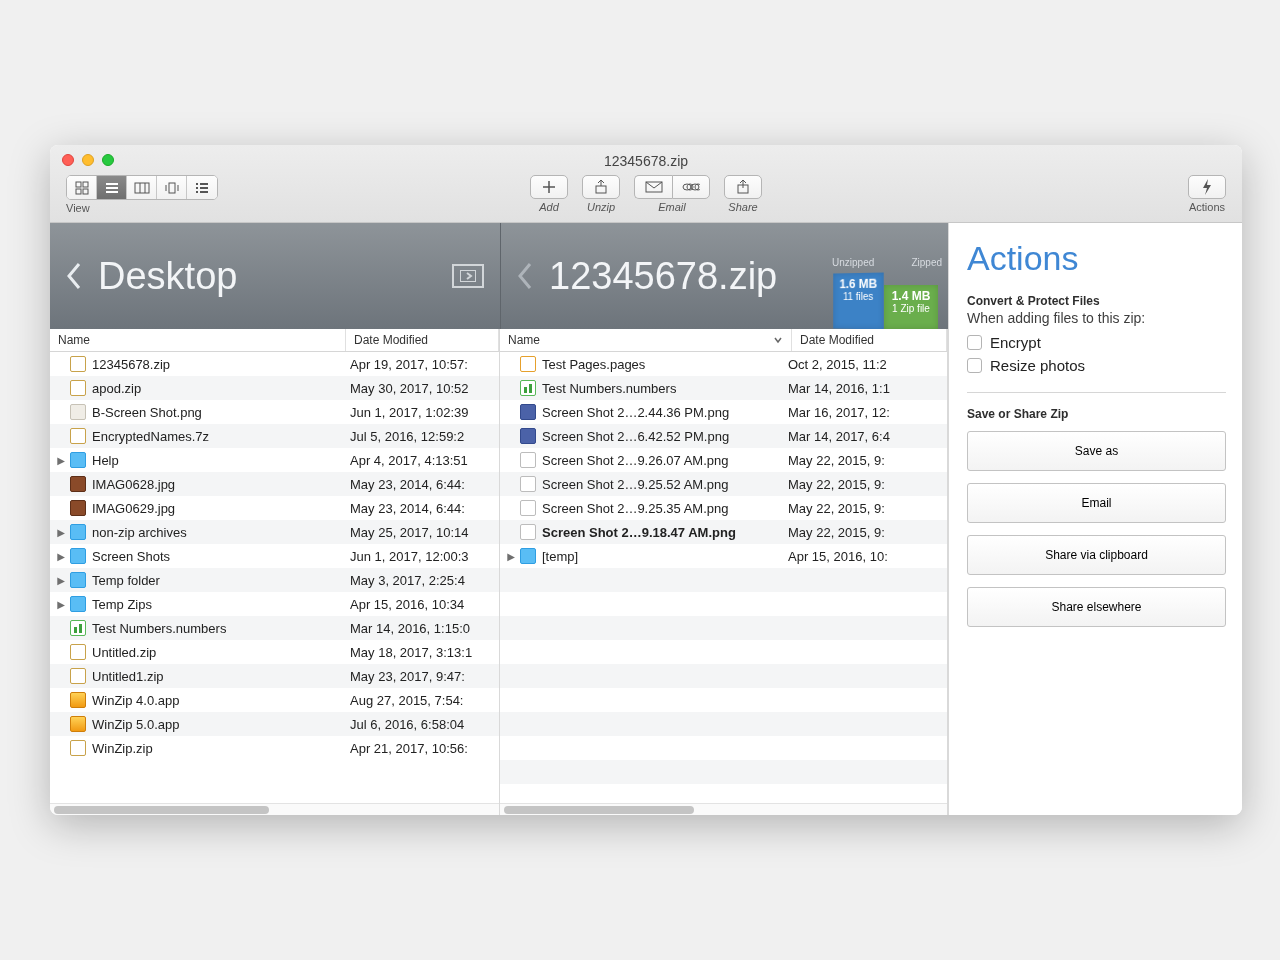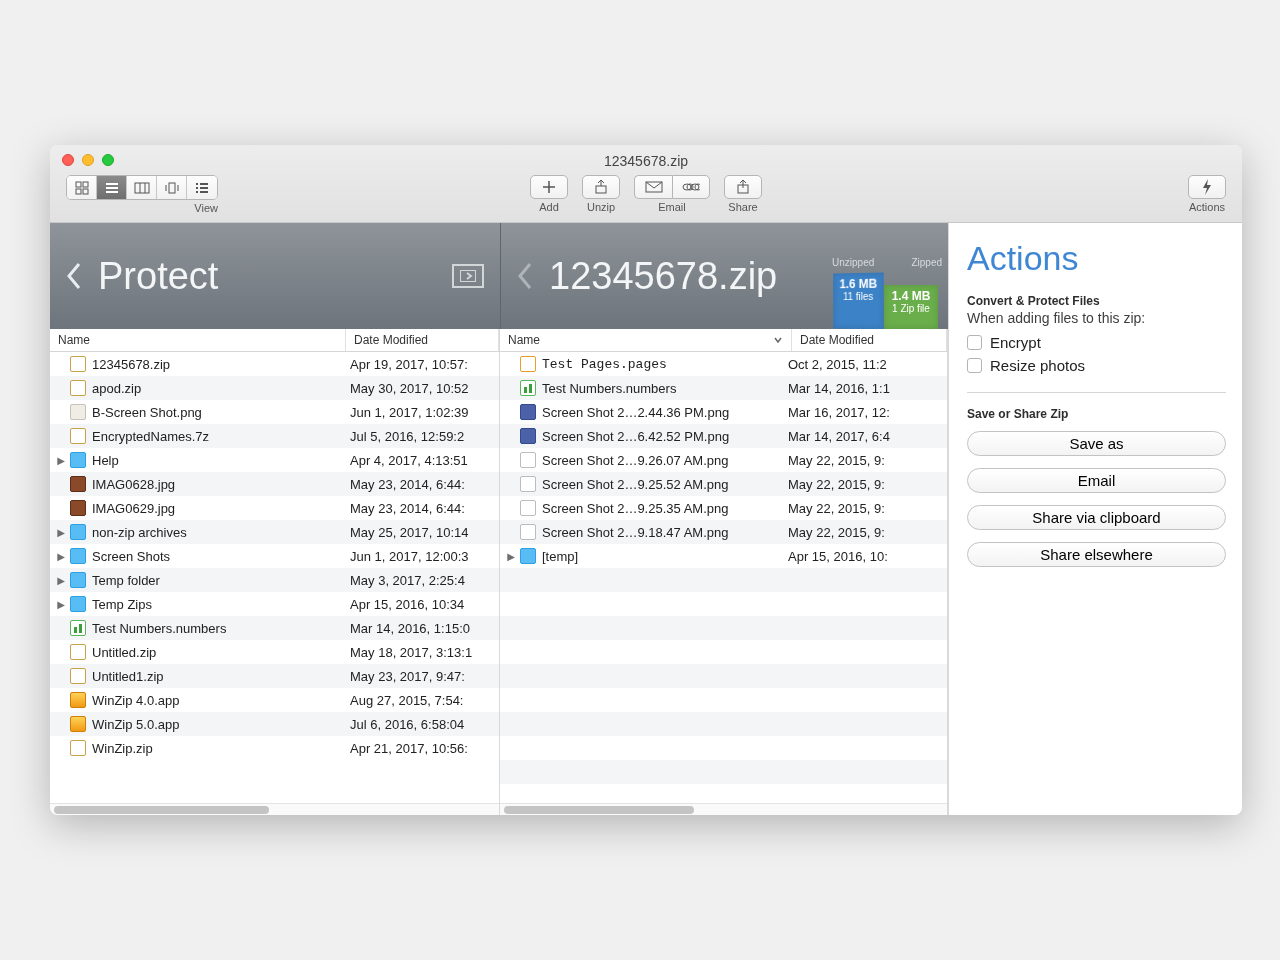--- a/index.html
+++ b/index.html
@@ -73,20 +73,21 @@
   .seg-btn.active {
     background: linear-gradient(#8a8a8a,#6f6f6f);
   }
   .seg-btn.active svg { stroke: #fff; fill:#fff; }
   .tool-cluster {
     position: absolute;
     left: 50%;
     transform: translateX(-50%);
     display: flex;
     gap: 14px;
+    font-style: italic;
   }
   .tool-item { text-align: center; }
   .tool-btn {
     border: 1px solid #b5b5b5;
     border-radius: 5px;
     background: linear-gradient(#fdfdfd,#f1f1f1);
     width: 38px; height: 24px;
     display:flex; align-items:center; justify-content:center;
     cursor:pointer;
   }
@@ -201,26 +202,26 @@
     margin-right:8px;
     background:#fff;
   }
   .divider {
     border:none; border-top:1px solid #d6d6d6;
     margin: 18px 0 14px 0;
   }
   .big-btn {
     display:block;
     width:100%;
-    padding:3px 0;
-    font-size:15px;
+    padding:12px 0;
+    font-size:12px;
     text-align:center;
     background: linear-gradient(#ffffff,#f3f3f3);
     border:1px solid #c3c3c3;
-    border-radius:14px;
+    border-radius:3px;
     margin-bottom:12px;
     cursor:pointer;
   }
   
   .content-row {
     display:flex;
     height: 486px;
   }
   .list-pane {
     border-right:1px solid #d9d9d9;
@@ -315,21 +316,21 @@
   <div class="titlebar">
     <div class="traffic-lights">
       <div class="tl red"></div>
       <div class="tl yellow"></div>
       <div class="tl green"></div>
     </div>
     <div class="win-title">12345678.zip</div>
 
     <div class="toolbar-row">
 
-      <div style="text-align:right">
+      <div style="text-align:left">
         <div class="seg-group">
           <div class="seg-btn">
             <svg width="14" height="14">
                 <rect x="1" y="1" width="5" height="5" fill="none" stroke="#555"></rect>
                 <rect x="8" y="1" width="5" height="5" fill="none" stroke="#555"></rect>
                 <rect x="1" y="8" width="5" height="5" fill="none" stroke="#555"></rect>
                 <rect x="8" y="8" width="5" height="5" fill="none" stroke="#555"></rect>
               </svg>
           </div>
           <div class="seg-btn active">
@@ -429,21 +430,21 @@
   <div style="display:flex;">
     <div style="flex:0 0 898px;">
       <div class="location-row">
 
         <div class="loc-pane left">
           <div class="loc-back">
             <svg width="16" height="28">
                 <path d="M13 2 L3 14 L13 26" fill="none" stroke="#e9edf0" stroke-width="3"></path>
               </svg>
           </div>
-          <div class="loc-title">Protect</div>
+          <div class="loc-title">Desktop</div>
           <div class="expand-btn">
             <svg width="16" height="12">
                 <rect x="0" y="0" width="16" height="12" fill="none" stroke="#d2d6d9" stroke-width="2"></rect>
                 <path d="M7 3 L11 6 L7 9" fill="none" stroke="#d2d6d9" stroke-width="2"></path>
               </svg>
           </div>
         </div>
 
         <div class="loc-pane right">
           <div class="loc-back dim">
@@ -598,21 +599,21 @@
                 </svg>
             </div>
             <div class="col" style="flex:1">
                 <span>Date Modified</span>
               </div>
           </div>
           <div class="list-body" id="right-list">
               <div class="row">
                 <span class="disclose"></span>
                 <span class="ficon ic-pgs"></span>
-                <span class="fname" style="width: 240px; font-family: Liberation Mono, monospace;">Test Pages.pages</span>
+                <span class="fname" style="width: 240px;">Test Pages.pages</span>
                 <span class="fdate">Oct 2, 2015, 11:2</span>
               </div>
               <div class="row">
                 <span class="disclose"></span>
                 <span class="ficon ic-num"></span>
                 <span class="fname" style="width: 240px;">Test Numbers.numbers</span>
                 <span class="fdate">Mar 14, 2016, 1:1</span>
               </div>
               <div class="row">
                 <span class="disclose"></span>
@@ -640,21 +641,21 @@
               </div>
               <div class="row">
                 <span class="disclose"></span>
                 <span class="ficon ic-png"></span>
                 <span class="fname" style="width: 240px;">Screen Shot 2…9.25.35 AM.png</span>
                 <span class="fdate">May 22, 2015, 9:</span>
               </div>
               <div class="row">
                 <span class="disclose"></span>
                 <span class="ficon ic-png"></span>
-                <span class="fname" style="width: 240px;">Screen Shot 2…9.18.47 AM.png</span>
+                <span class="fname" style="width: 240px; font-weight: bold;">Screen Shot 2…9.18.47 AM.png</span>
                 <span class="fdate">May 22, 2015, 9:</span>
               </div>
               <div class="row">
                 <span class="disclose">▶</span>
                 <span class="ficon ic-fold"></span>
                 <span class="fname" style="width: 240px;">[temp]</span>
                 <span class="fdate">Apr 15, 2016, 10:</span>
               </div>
               <div class="row empty"></div>
               <div class="row empty"></div>

